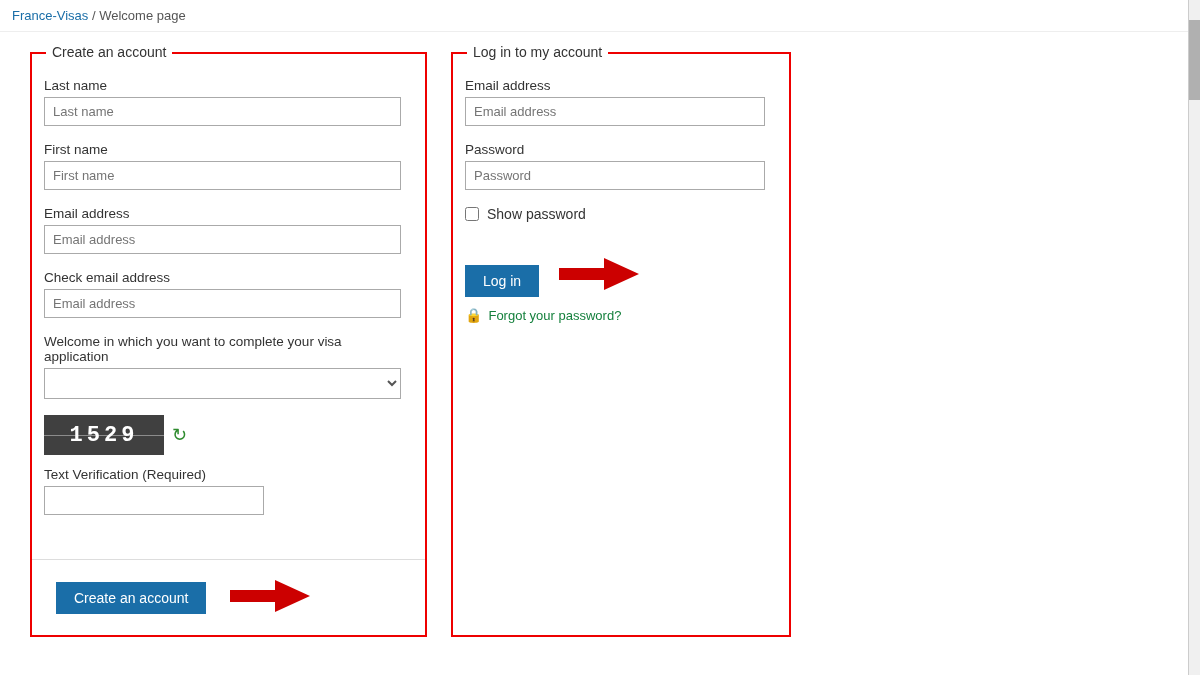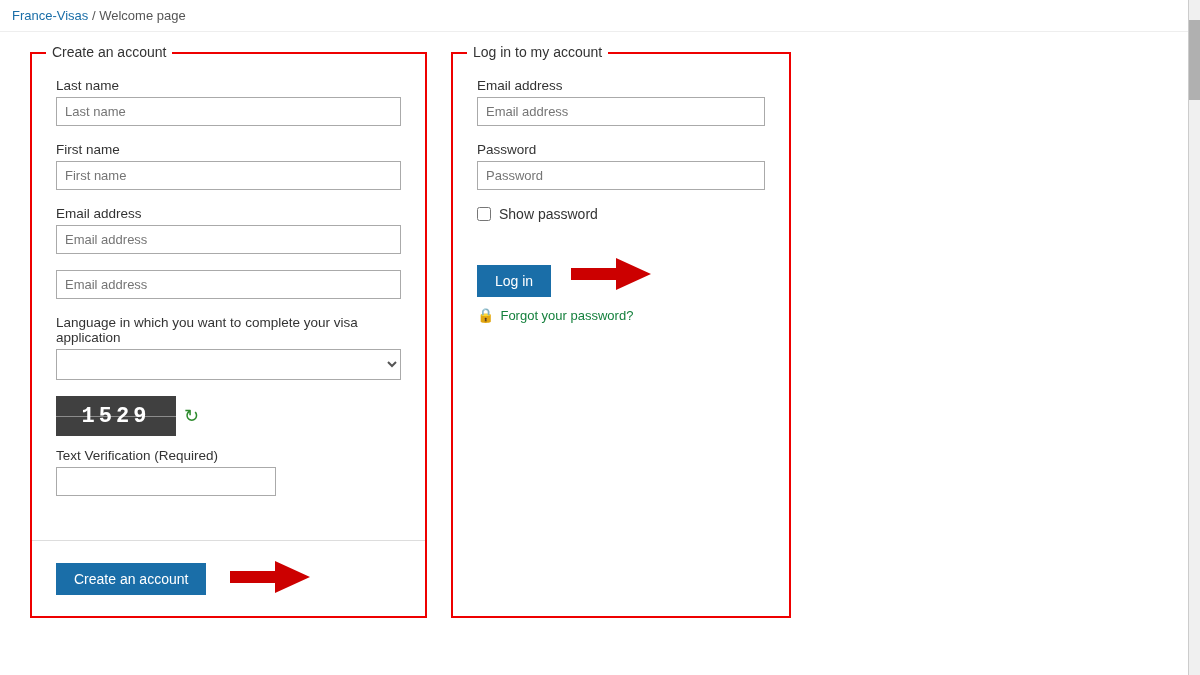--- a/index.html
+++ b/index.html
@@ -42,21 +42,21 @@
       position: absolute;
       top: -10px;
       left: 14px;
       background: #fff;
       padding: 0 6px;
       font-size: 14px;
       color: #333;
     }
 
     .panel-inner {
-      padding: 24px 24px 20px 24px;
+      padding: 24px 24px 20px 12px;
     }
 
     
     .panel-create {
       width: 397px;
       min-height: 560px;
     }
 
     
     .panel-login {
@@ -253,25 +253,26 @@
         <label>First name</label>
         <input type="text" placeholder="First name" style="">
       </div>
 
       <div class="form-group">
         <label>Email address</label>
         <input type="text" placeholder="Email address" style="">
       </div>
 
       <div class="form-group">
+        <label>Check email address</label>
         <input type="text" placeholder="Email address" style="">
       </div>
 
       <div class="form-group">
-        <label>Language in which you want to complete your visa application</label>
+        <label>Welcome in which you want to complete your visa application</label>
         <select>
           <option value=""></option>
         </select>
       </div>
 
       <div class="captcha-row">
         <div class="captcha-image">
           <span>1529</span>
         </div>
         <span class="captcha-refresh" title="Refresh">↻</span>

